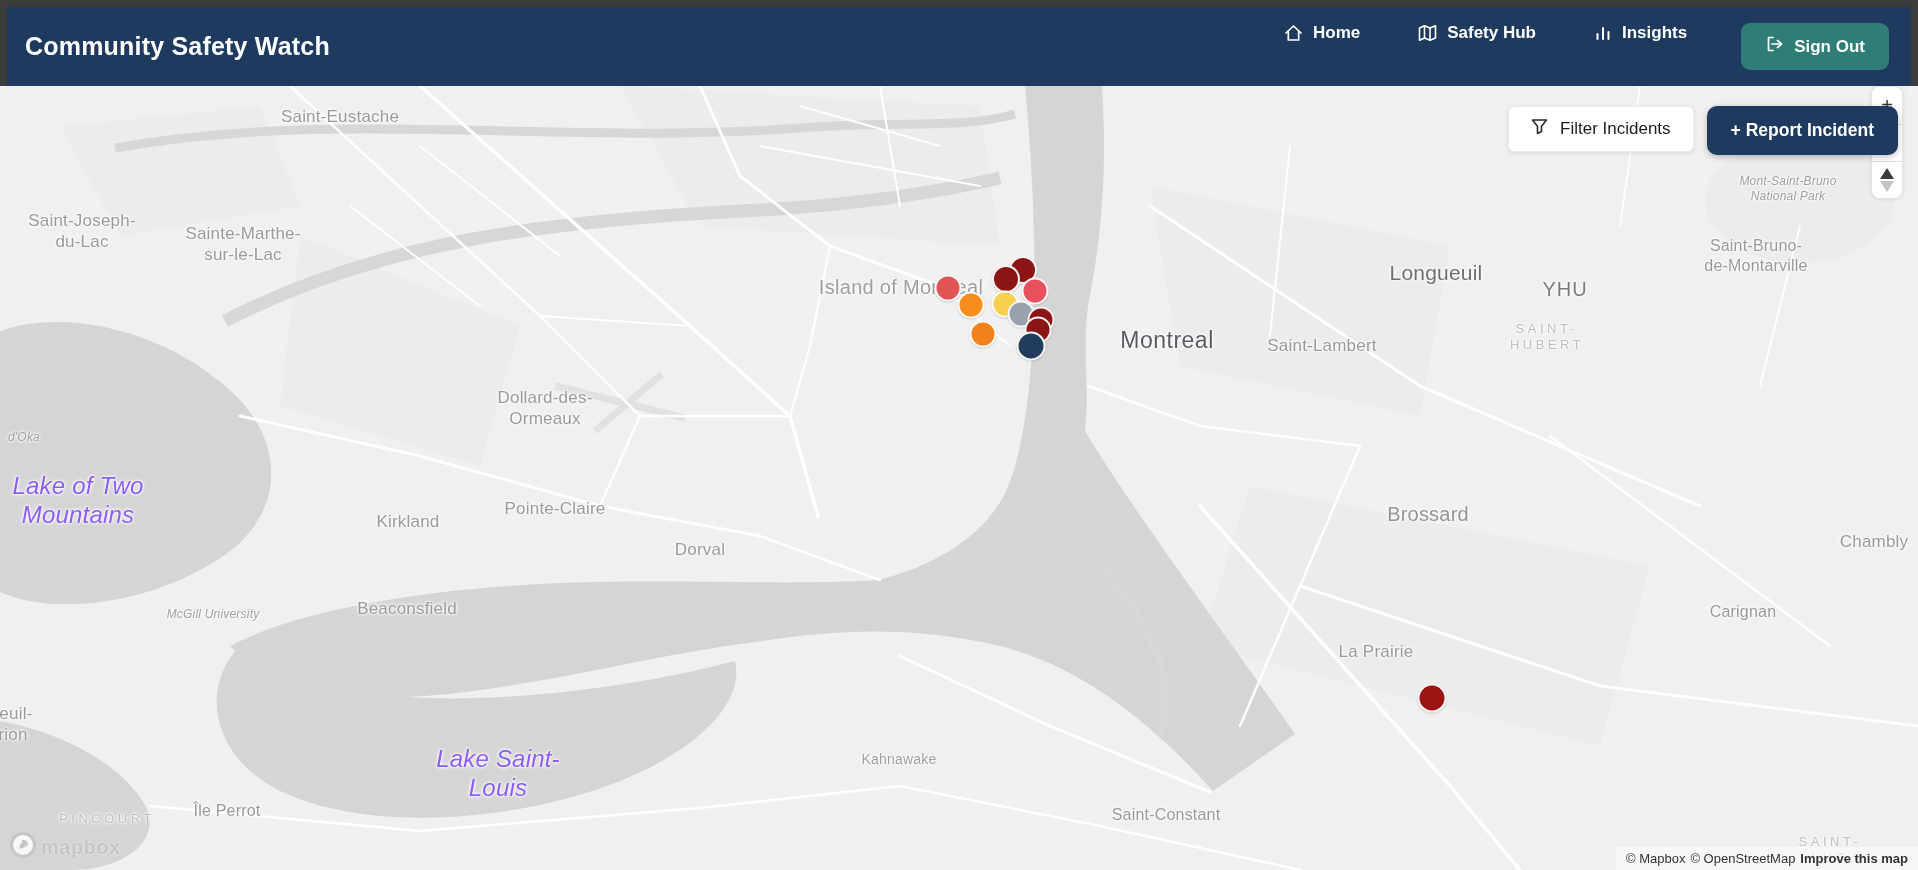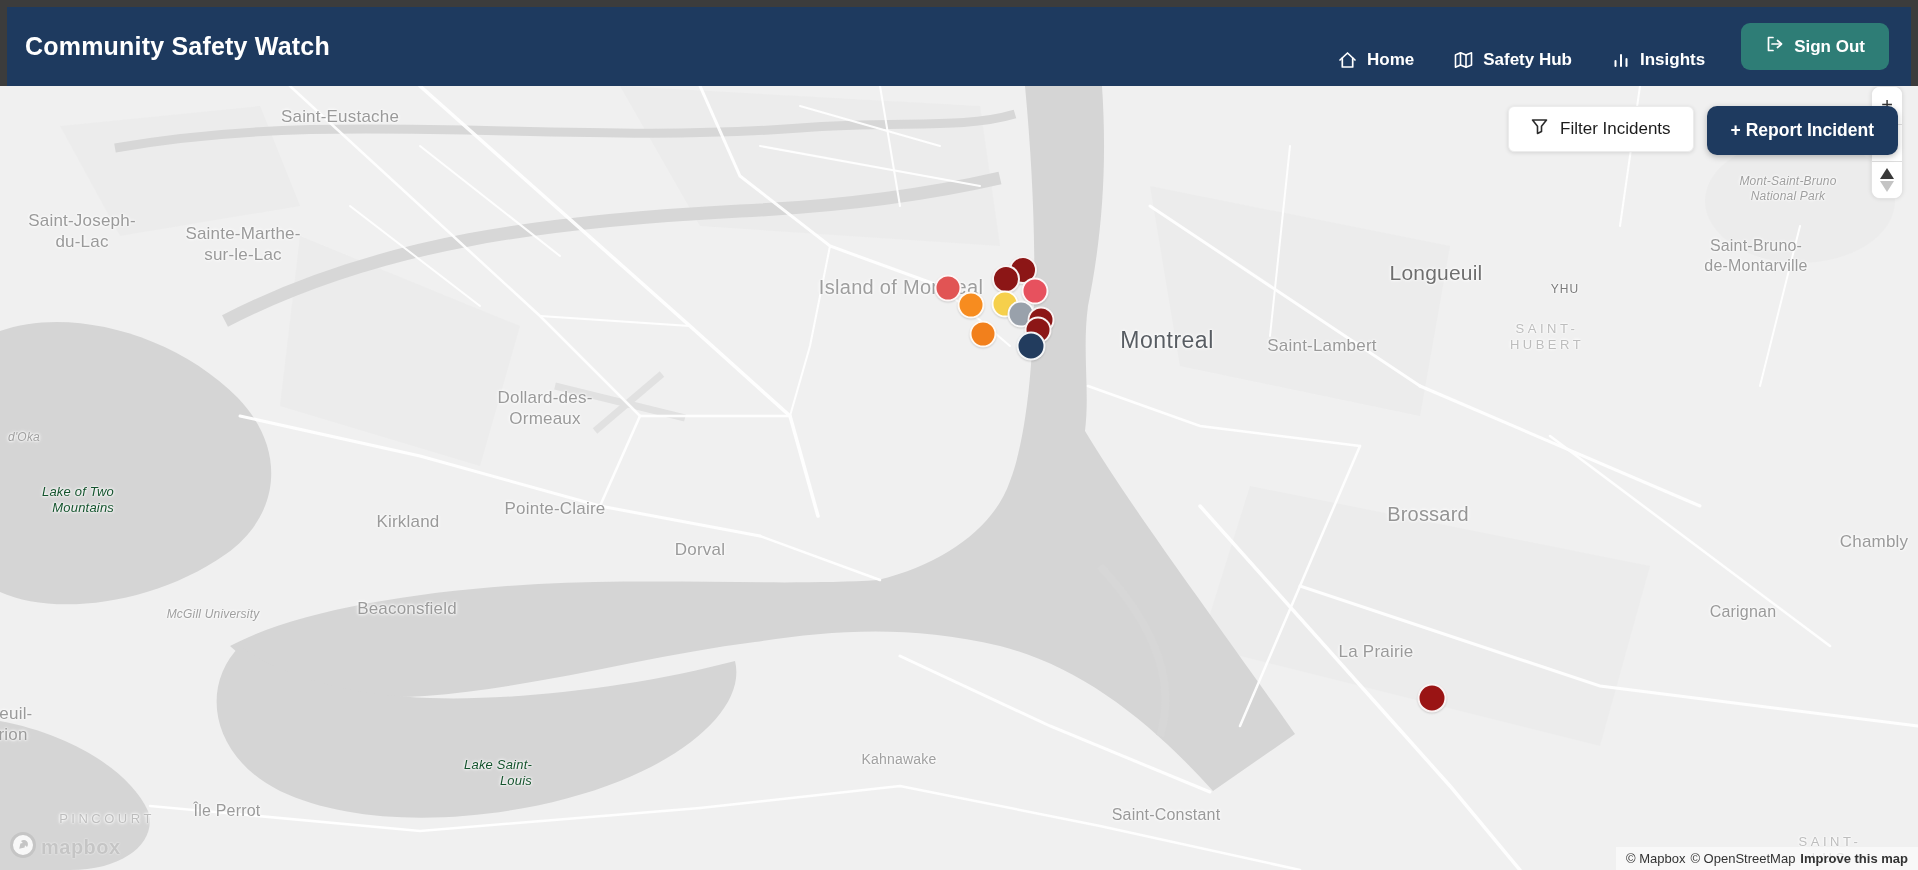--- a/index.html
+++ b/index.html
@@ -4,21 +4,21 @@
 <style>
   * { box-sizing: border-box; margin: 0; padding: 0; }
   html,body { width:1918px; height:870px; overflow:hidden; }
   body { font-family:"Liberation Sans", sans-serif; background:#3c3c3c; }
 
   
   .header-frame { height:86px; background:#3c3c3c; padding:7px 7px 0 7px; }
   .navbar { height:79px; background:#1e3a5f; display:flex; align-items:center;
             justify-content:space-between; padding:0 22px 0 18px; }
   .app-title { color:#ffffff; font-size:25px; font-weight:700; letter-spacing:.2px; }
-  .nav-right { display:flex; align-items:flex-end; gap:40px; }
+  .nav-right { display:flex; align-items:flex-start; gap:58px; }
   .nav-item { display:flex; align-items:center; gap:10px; color:#ffffff;
               font-size:17px; font-weight:600; cursor:pointer; }
   .nav-item svg { display:block; }
   .signout-btn { display:flex; align-items:center; gap:10px; background:#2e7d76;
                  color:#fff; font-size:17px; font-weight:600; border:none;
                  border-radius:9px; padding:12px 24px; margin-left:-4px; cursor:pointer; }
 
   
   .map-container { position:relative; width:1918px; height:784px; background:#f0f0f0; overflow:hidden; }
   .map-svg { position:absolute; left:0; top:0; z-index:0; }
@@ -26,24 +26,24 @@
   .map-label { position:absolute; transform:translate(-50%,-50%); z-index:1;
                color:#9a9a9a; font-size:17px; white-space:pre-line; text-align:center;
                line-height:1.22; letter-spacing:.2px;
                text-shadow:0 0 2px #fff,0 0 3px #fff,0 0 4px #fff; }
   .kind-city     { color:#585d63; font-size:23px; letter-spacing:.5px; }
   .kind-city2    { color:#6f6f6f; font-size:21px; }
   .kind-area     { color:#949494; font-size:20px; }
   .kind-island   { color:#9e9e9e; font-size:20px; letter-spacing:.3px; }
   .kind-town     { color:#9a9a9a; font-size:16px; }
   .kind-place-sm { color:#a0a0a0; font-size:14px; }
-  .kind-water    { color:#14532d; font-size:13px; font-style:italic;text-align:right; }
+  .kind-water    { color:#8b5cf6; font-size:24px; font-style:italic; }
   .kind-italic-sm{ color:#9f9f9f; font-size:12px; font-style:italic; }
   .kind-spaced   { color:#bdbdbd; font-size:13px; letter-spacing:3.5px; }
-  .kind-code     { color:#7a7a7a; font-size:12px; letter-spacing:1px; }
+  .kind-code     { color:#7a7a7a; font-size:20px; letter-spacing:1px; }
 
   .marker { position:absolute; transform:translate(-50%,-50%); border-radius:50%;
             border:2px solid rgba(255,255,255,.95); z-index:2; cursor:pointer;
             box-shadow:0 1px 2px rgba(0,0,0,.15); }
 
   .map-buttons { position:absolute; top:20px; right:20px; display:flex; gap:13px; z-index:10; }
   .filter-btn { height:46px; background:#ffffff; border:1px solid #ececec; border-radius:6px;
                 display:flex; align-items:center; gap:12px; padding:0 22px;
                 font-size:17px; color:#1c1c1c; font-family:inherit; cursor:pointer;
                 box-shadow:0 1px 4px rgba(0,0,0,.12); }

